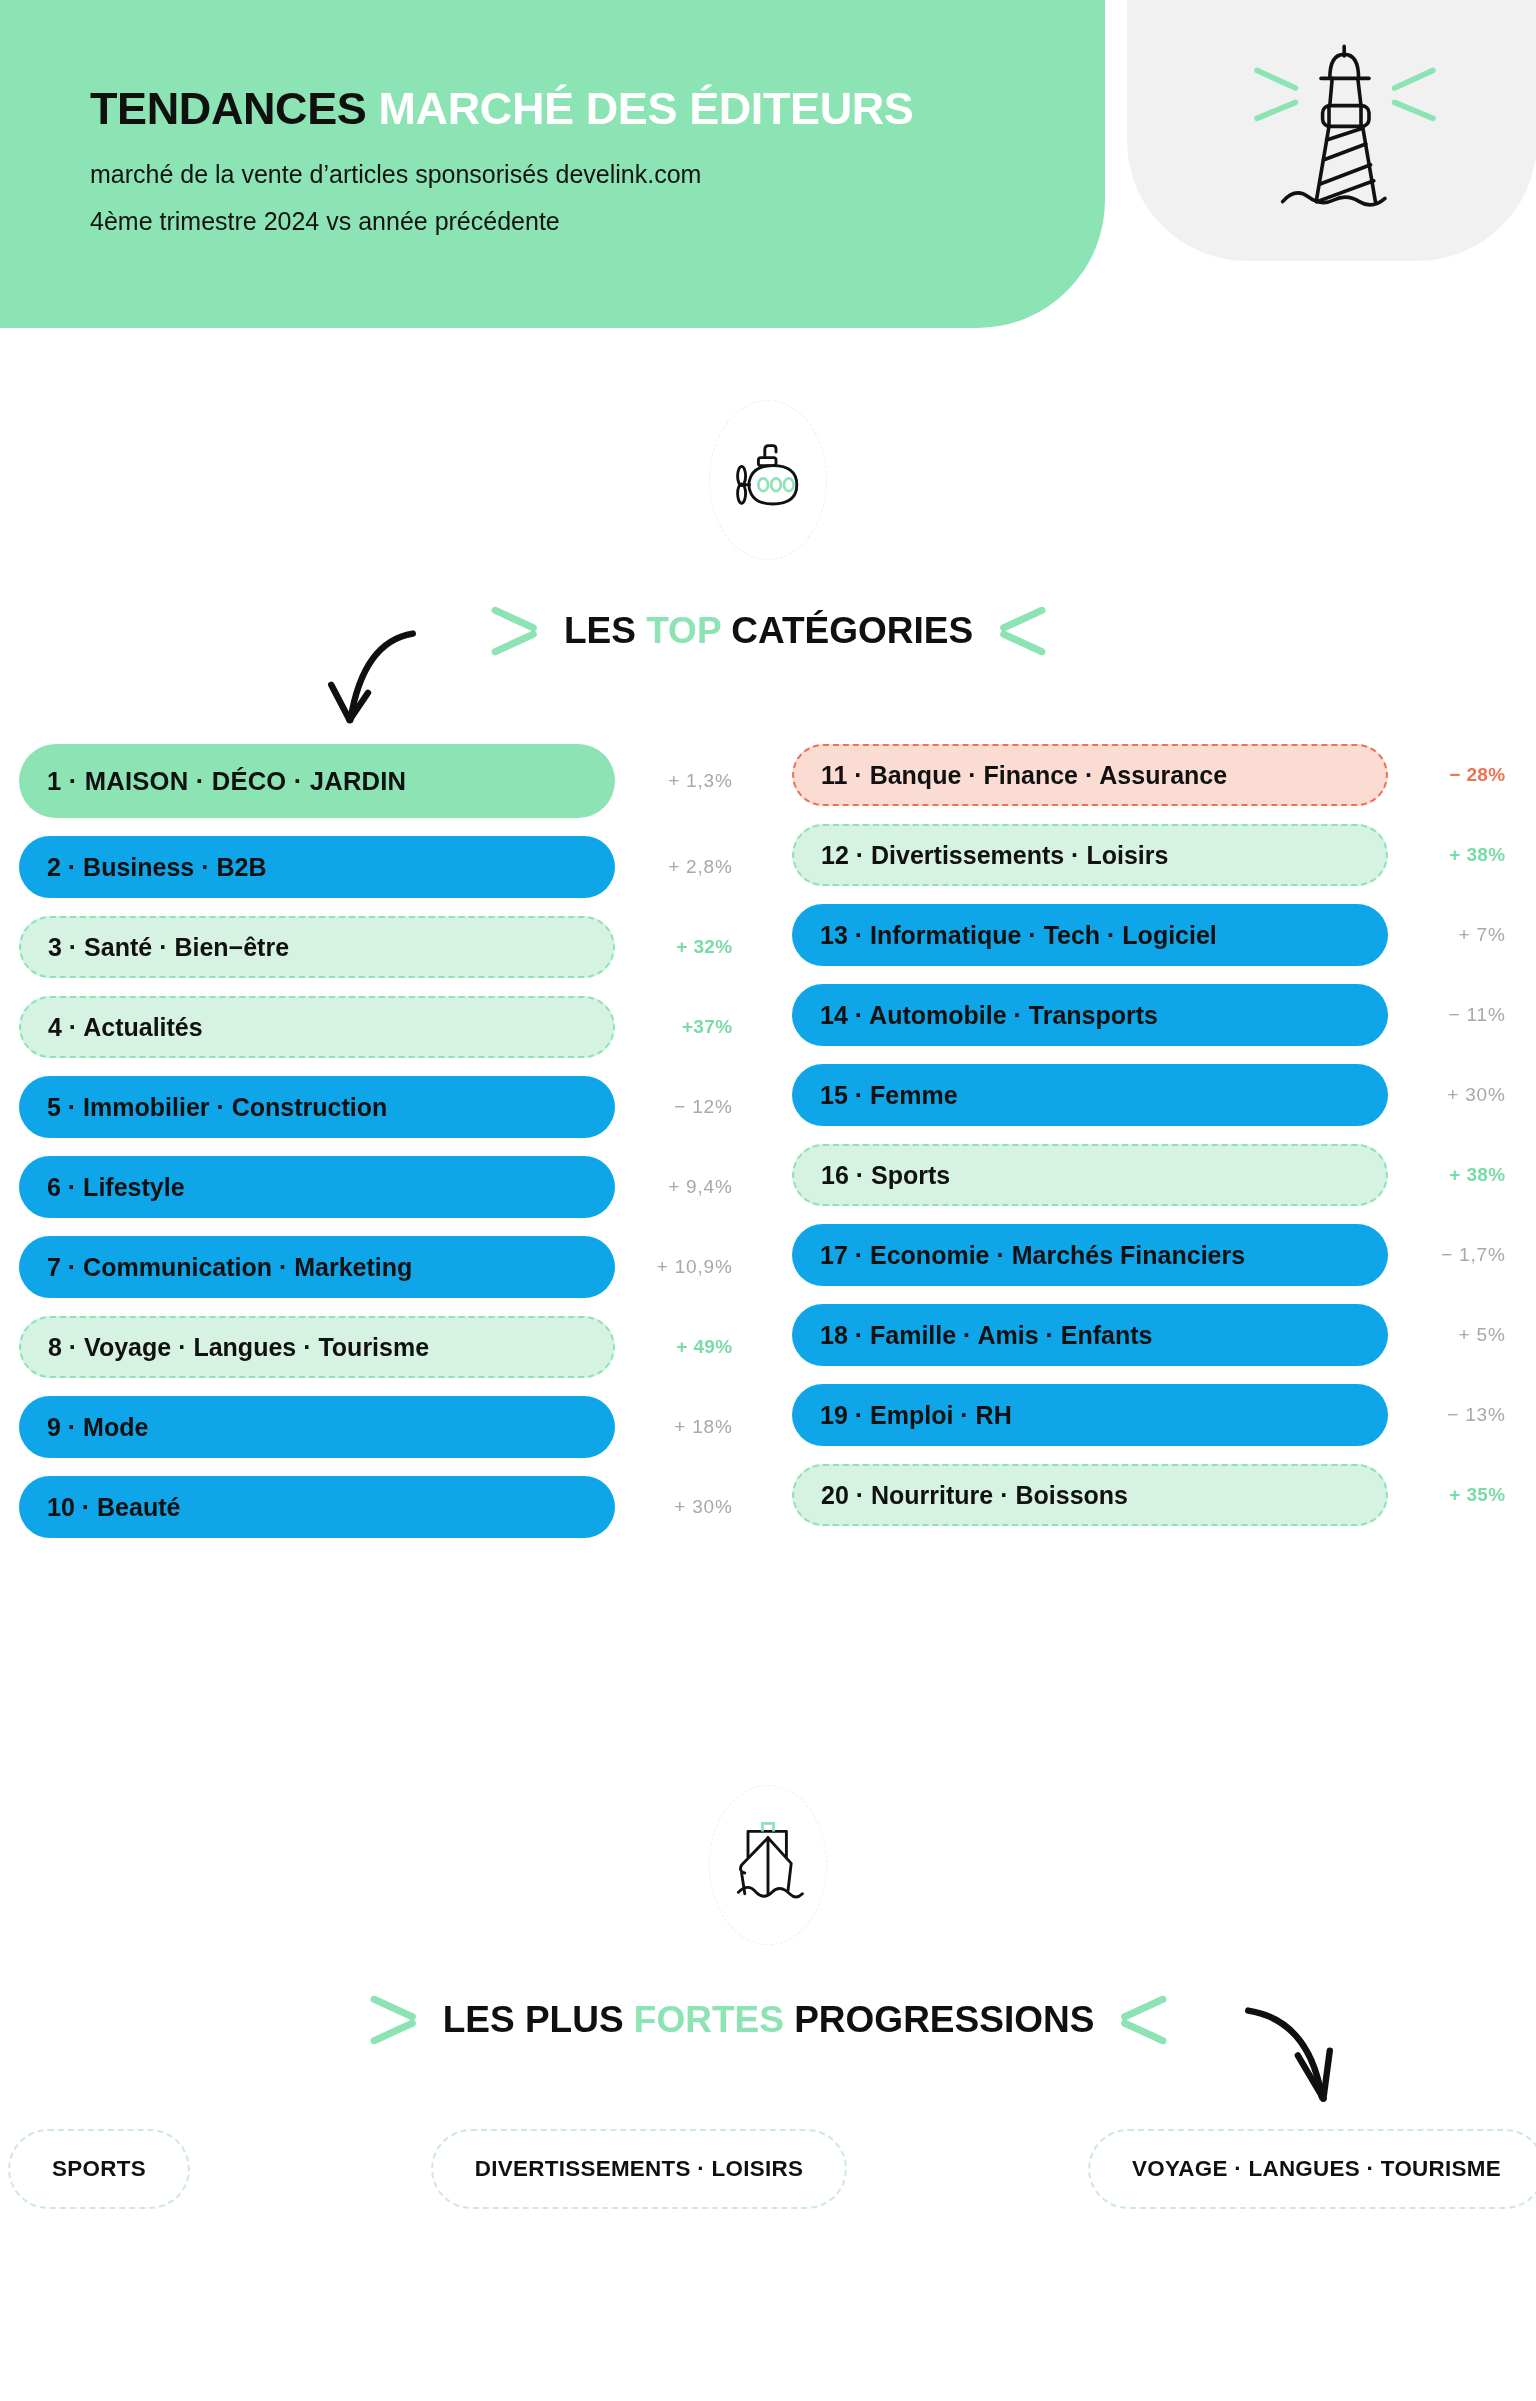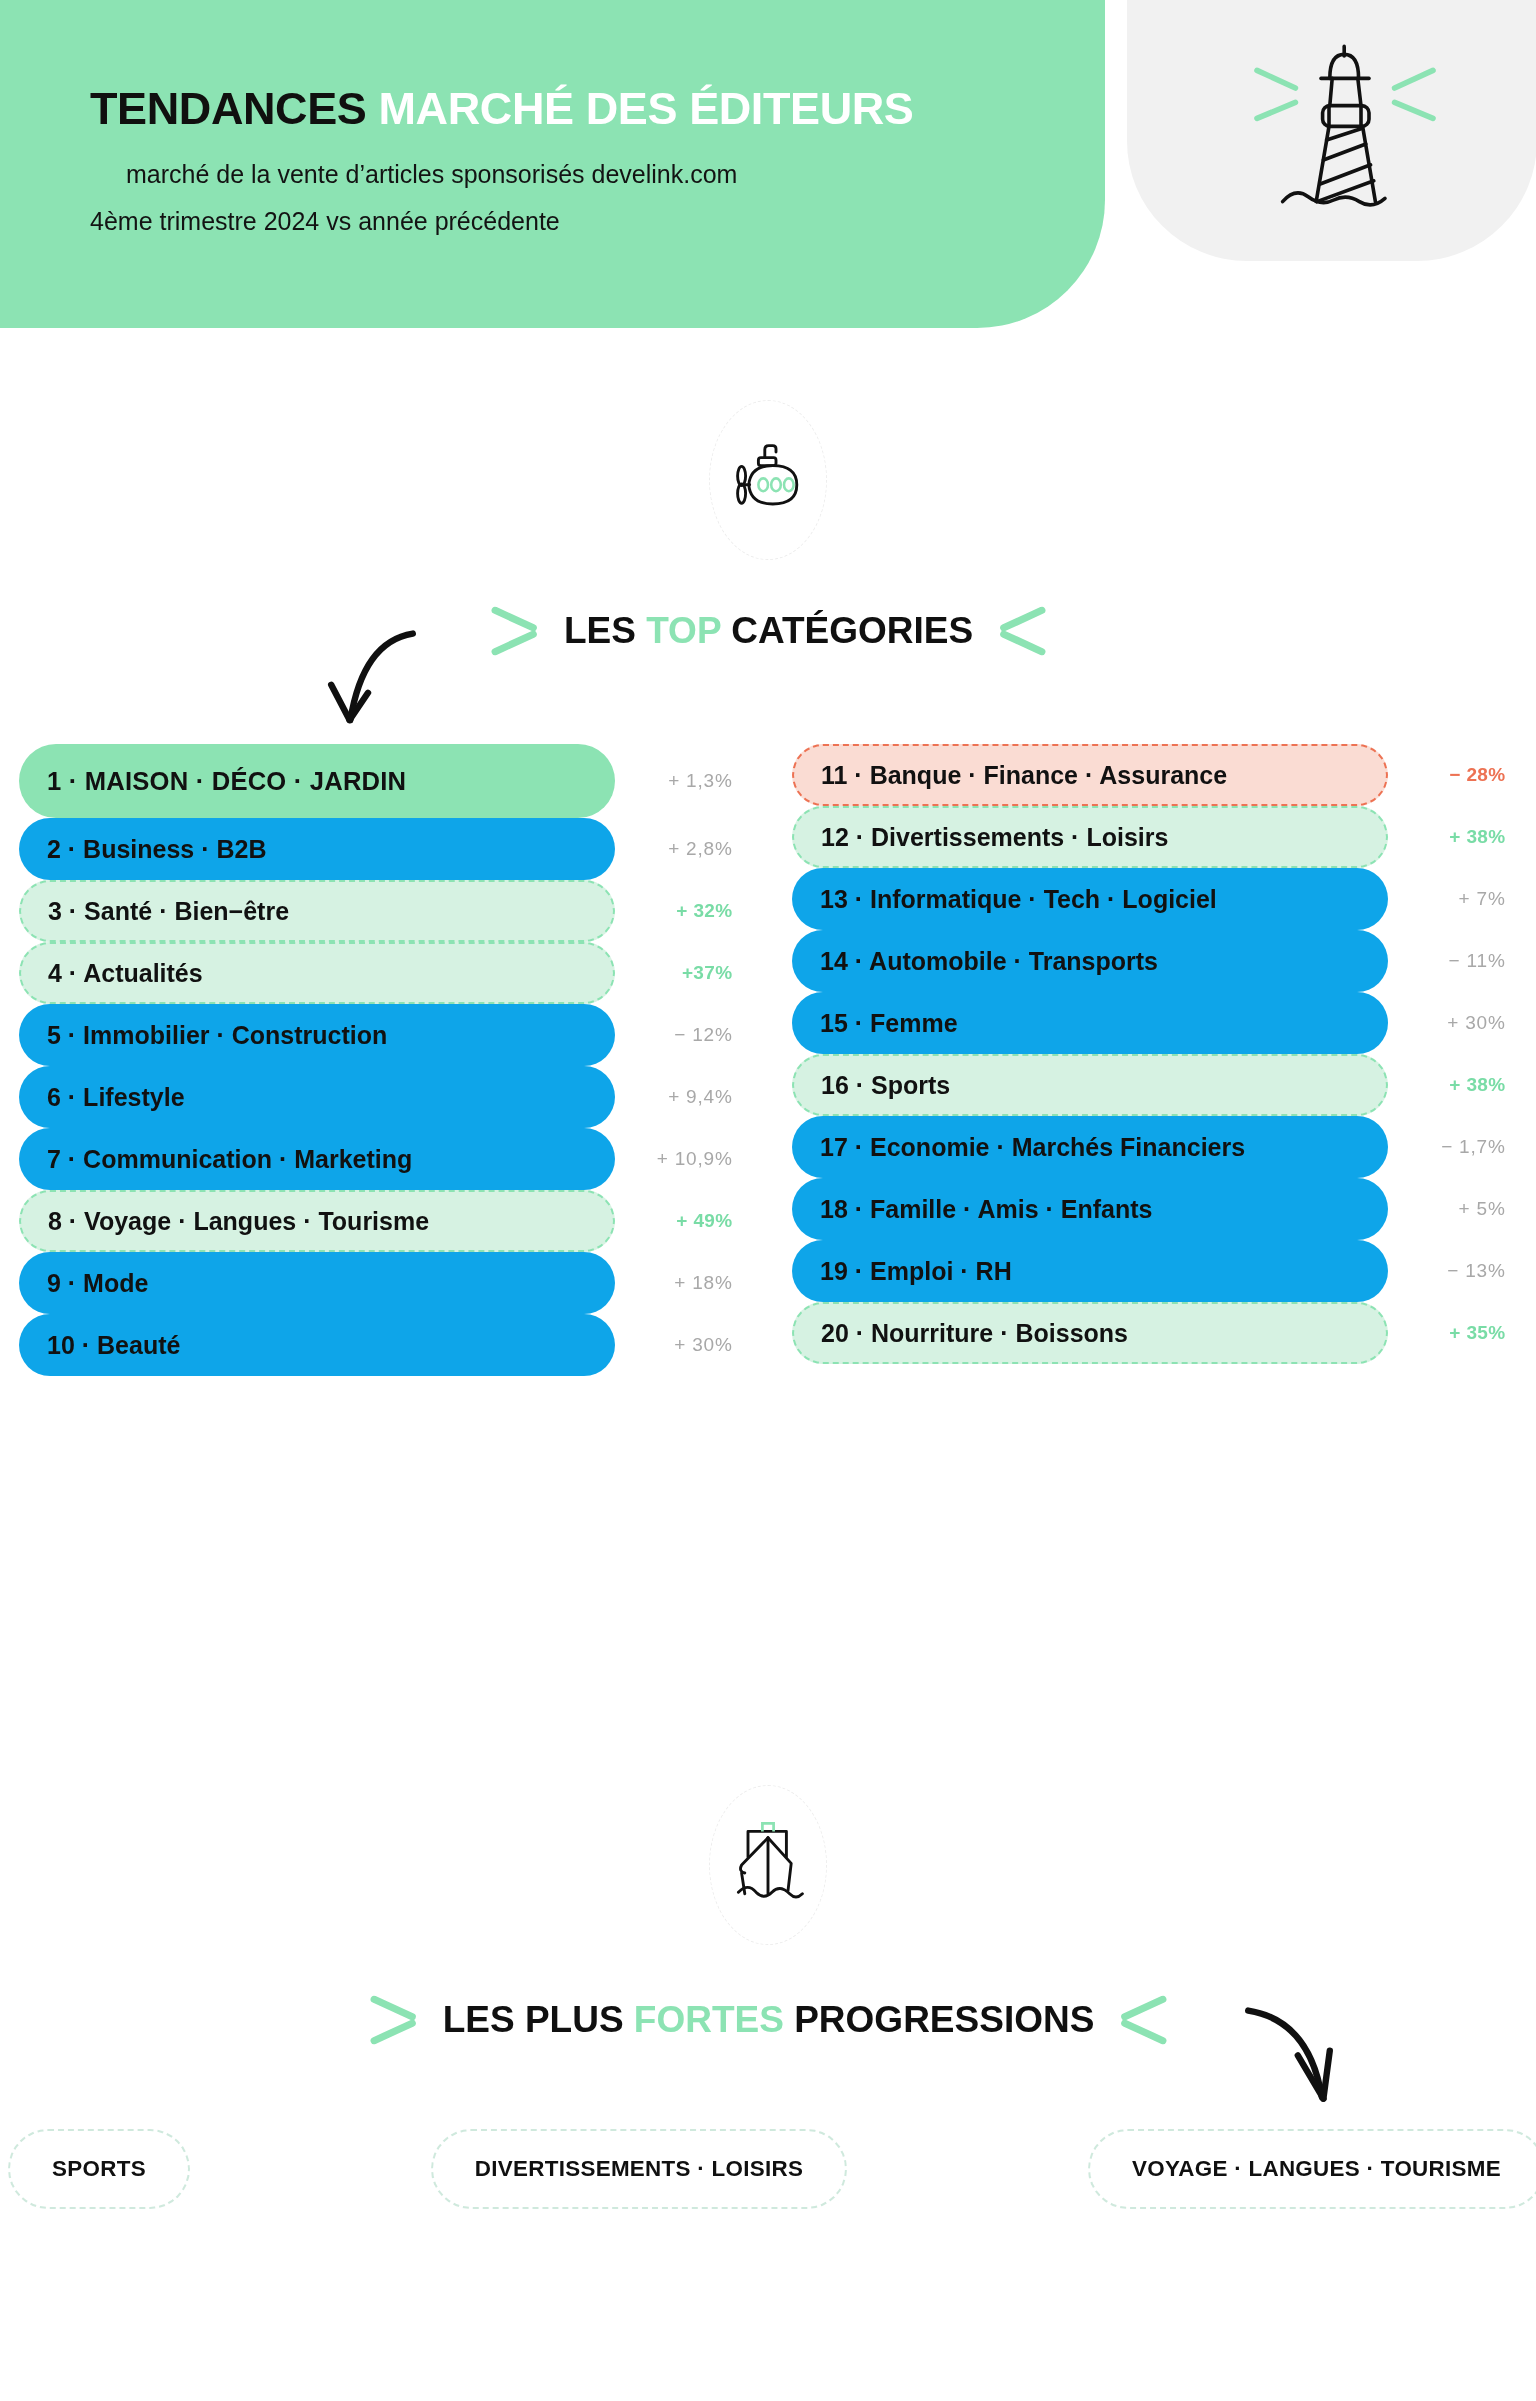--- a/index.html
+++ b/index.html
@@ -28,21 +28,21 @@
     position:absolute; left:90px; top:83px;
     font-size:45px; font-weight:800; letter-spacing:-0.4px;
     font-stretch:condensed; white-space:nowrap;
   }
   .header-title .t-dark{ color:#10100f; }
   .header-title .t-light{ color:#ffffff; }
   .header-sub{
     position:absolute; left:90px;
     font-size:25px; color:#131313; font-weight:400; white-space:nowrap;
   }
-  .header-sub.l1{ top:160px;margin-left:36px; }
+  .header-sub.l1{ top:160px; }
   .header-sub.l2{ top:207px; }
 
   .lighthouse{ position:absolute; left:1249px; top:32px; width:192px; height:200px; }
 
   
   .icon-circle{
     position:absolute;
     width:118px; height:160px;
     border:1.6px dashed #ededed;
     border-radius:50%;
@@ -63,21 +63,21 @@
 
   
   .cols{ position:absolute; left:0; top:744px; width:1537px; }
   .col{ position:absolute; top:0; width:720px; }
   .col.left{ left:19px; }
   .col.right{ left:792px; }
 
   .row{
     position:relative; width:720px;
     display:flex; align-items:center;
-    margin-bottom:0;
+    margin-bottom:18px;
     justify-content:space-between;
   }
   .pill{
     height:62px; border-radius:35px;
     display:flex; align-items:center;
     padding:0 27px;
     font-size:25px; color:#111111; font-weight:700;
     white-space:nowrap;
   }
   .col.left .pill{ width:596px; }

